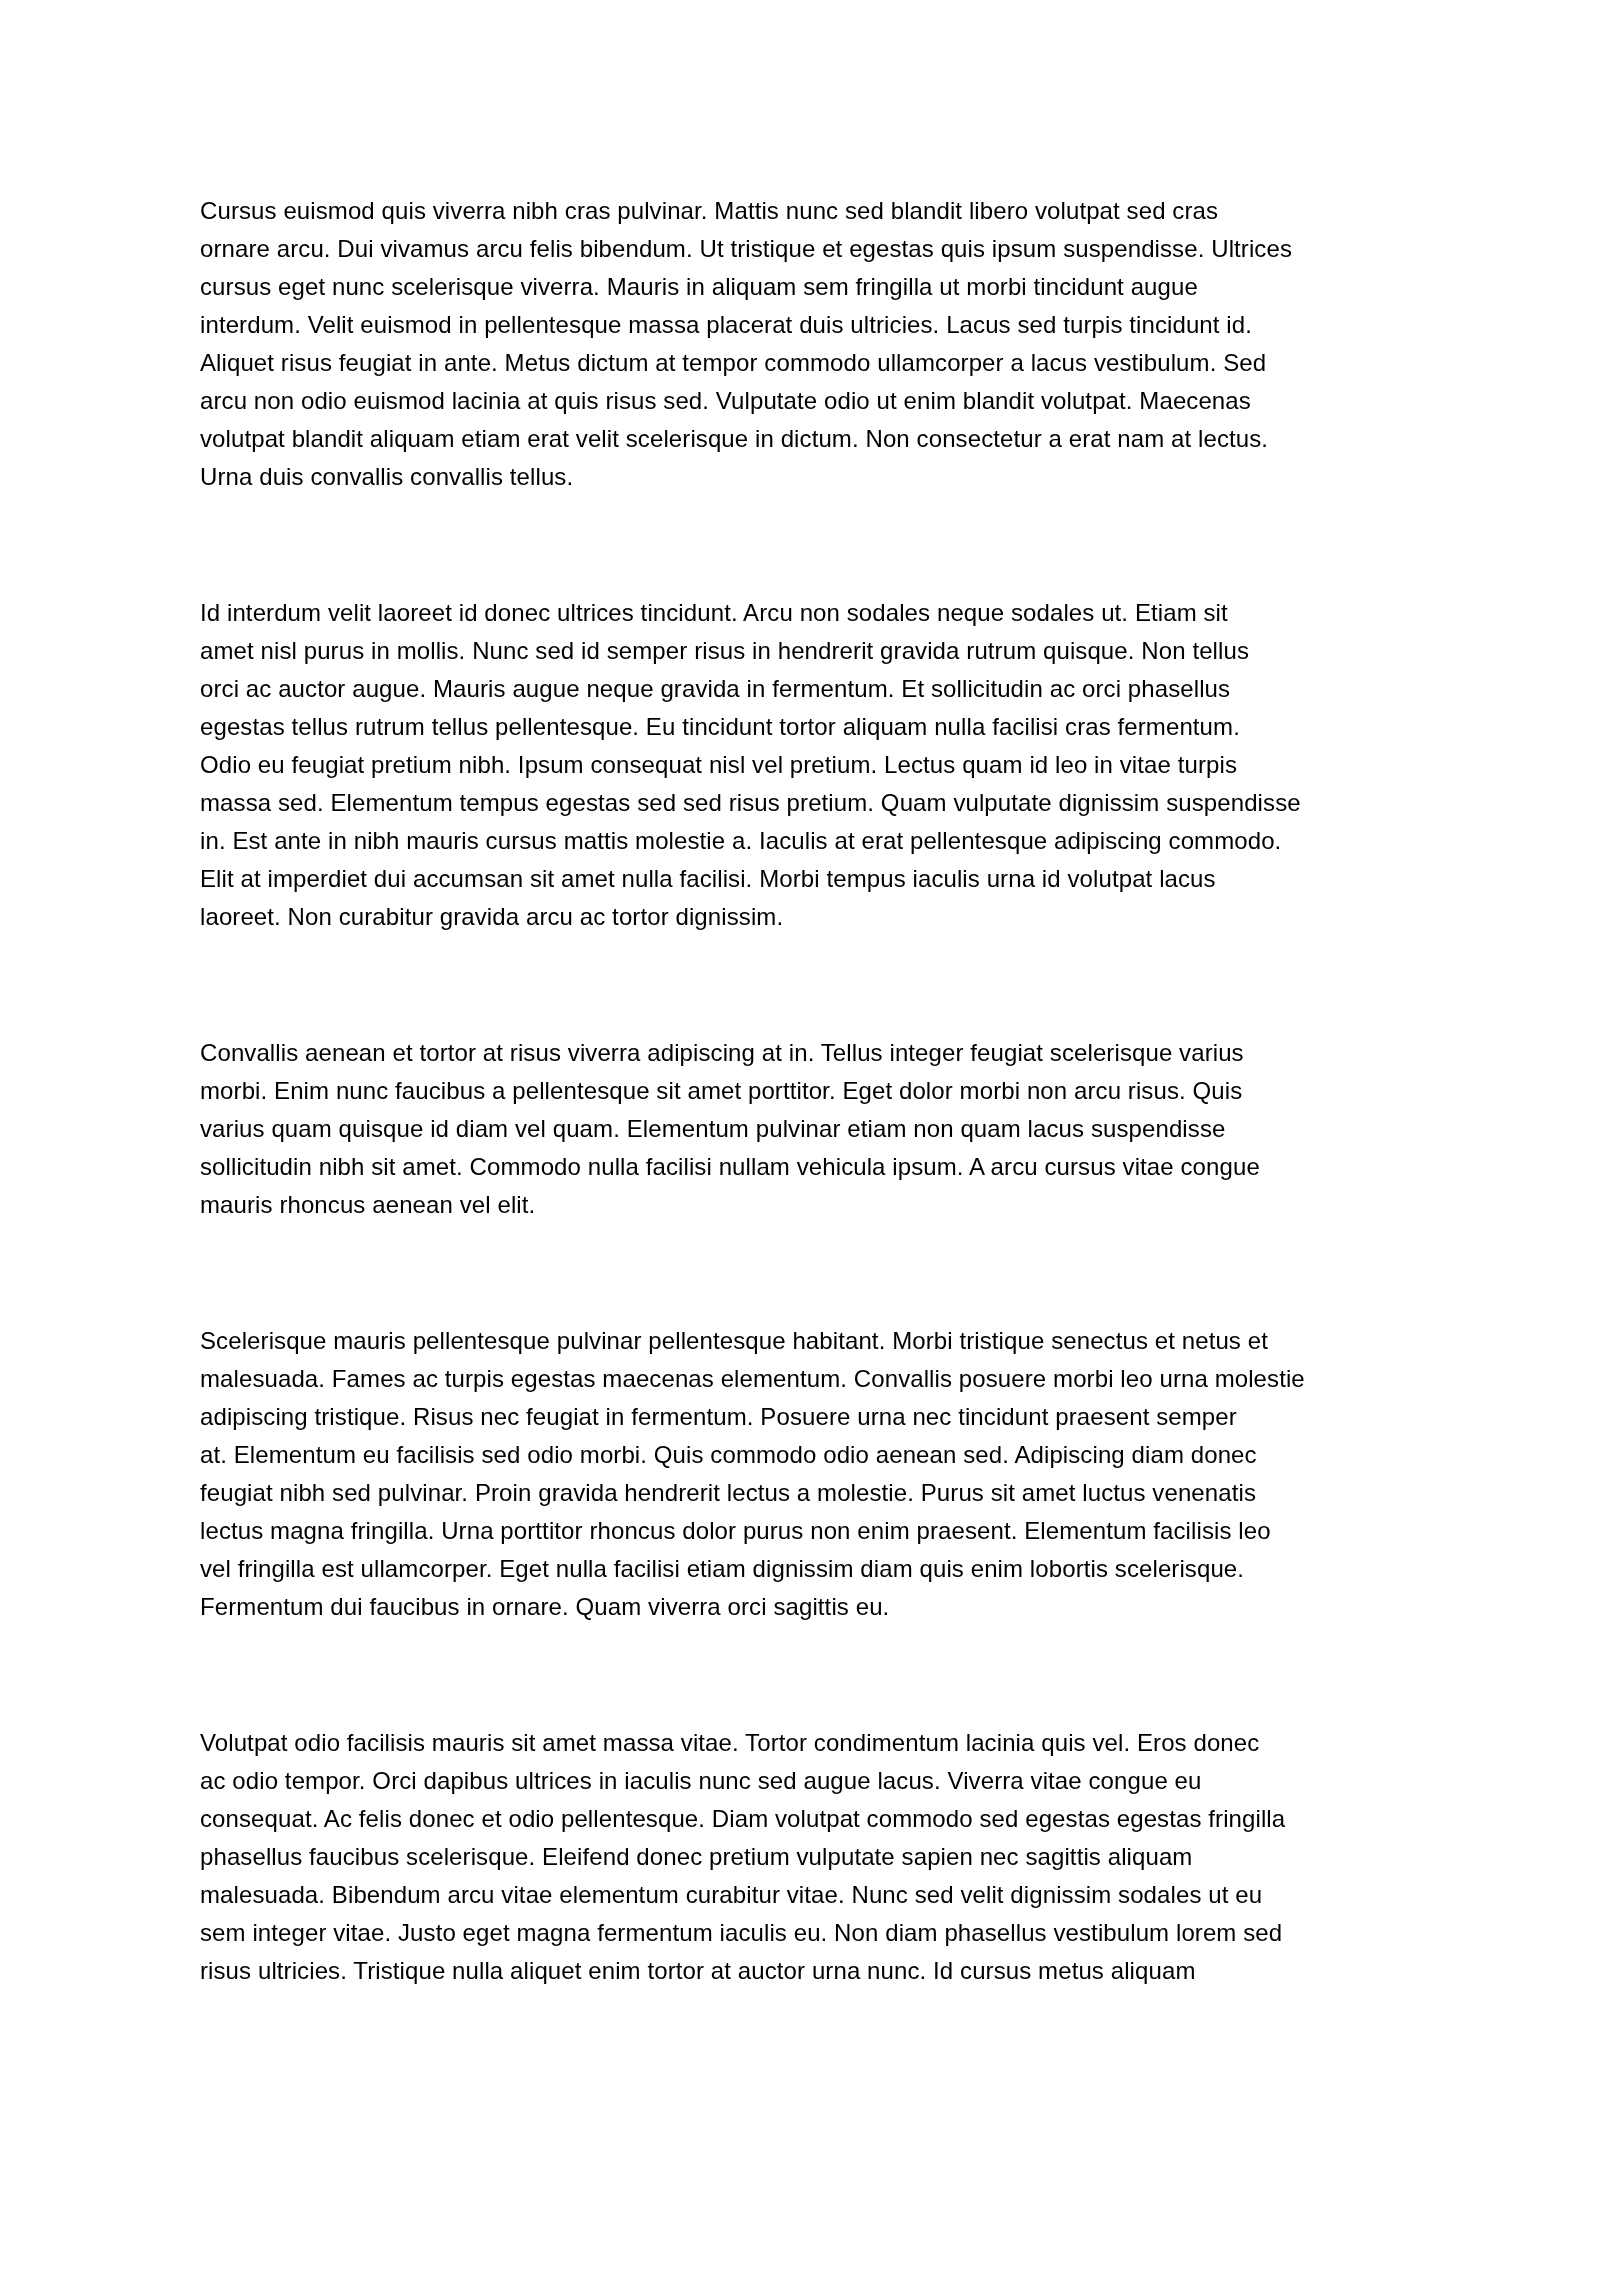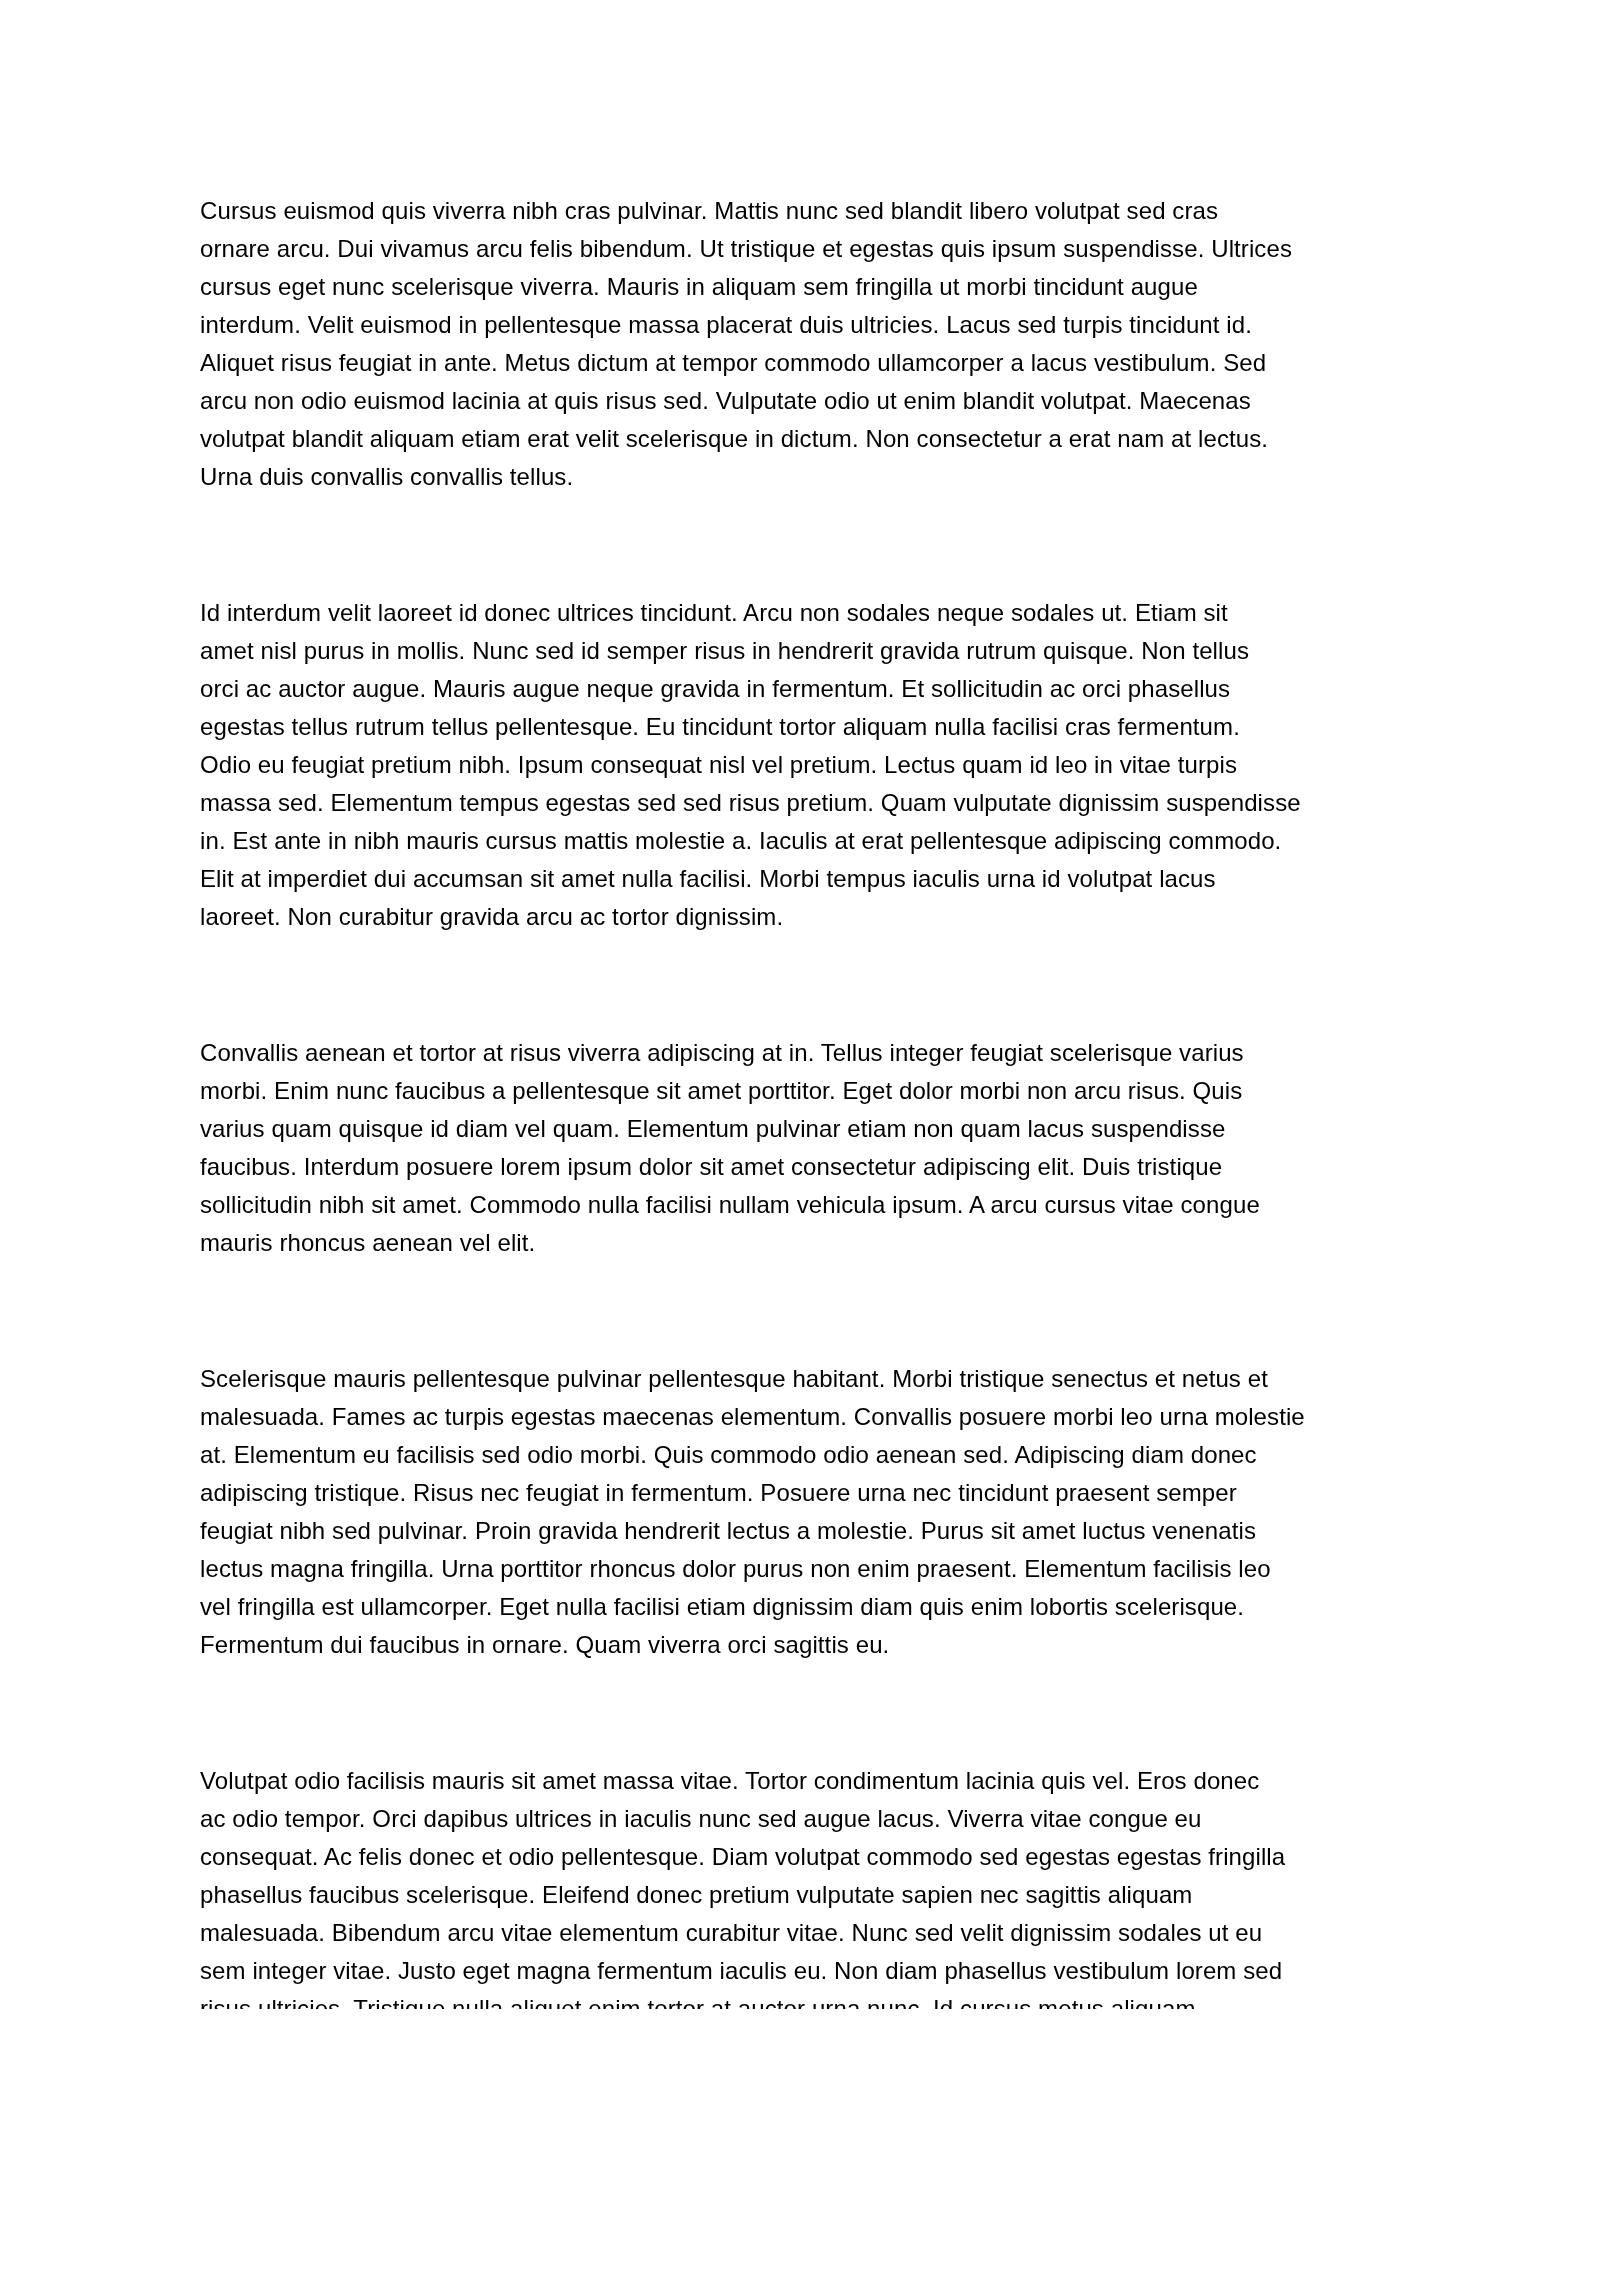--- a/index.html
+++ b/index.html
@@ -57,29 +57,28 @@
         <div class="text-line">Odio eu feugiat pretium nibh. Ipsum consequat nisl vel pretium. Lectus quam id leo in vitae turpis</div>
         <div class="text-line">massa sed. Elementum tempus egestas sed sed risus pretium. Quam vulputate dignissim suspendisse</div>
         <div class="text-line">in. Est ante in nibh mauris cursus mattis molestie a. Iaculis at erat pellentesque adipiscing commodo.</div>
         <div class="text-line">Elit at imperdiet dui accumsan sit amet nulla facilisi. Morbi tempus iaculis urna id volutpat lacus</div>
         <div class="text-line">laoreet. Non curabitur gravida arcu ac tortor dignissim.</div>
       </div>
       <div class="paragraph">
         <div class="text-line">Convallis aenean et tortor at risus viverra adipiscing at in. Tellus integer feugiat scelerisque varius</div>
         <div class="text-line">morbi. Enim nunc faucibus a pellentesque sit amet porttitor. Eget dolor morbi non arcu risus. Quis</div>
         <div class="text-line">varius quam quisque id diam vel quam. Elementum pulvinar etiam non quam lacus suspendisse</div>
-        <div class="text-line">faucibus. Interdum posuere lorem ipsum dolor sit amet consectetur adipiscing elit. Duis tristique</div>
         <div class="text-line">sollicitudin nibh sit amet. Commodo nulla facilisi nullam vehicula ipsum. A arcu cursus vitae congue</div>
         <div class="text-line">mauris rhoncus aenean vel elit.</div>
       </div>
       <div class="paragraph">
         <div class="text-line">Scelerisque mauris pellentesque pulvinar pellentesque habitant. Morbi tristique senectus et netus et</div>
         <div class="text-line">malesuada. Fames ac turpis egestas maecenas elementum. Convallis posuere morbi leo urna molestie</div>
+        <div class="text-line">adipiscing tristique. Risus nec feugiat in fermentum. Posuere urna nec tincidunt praesent semper</div>
         <div class="text-line">at. Elementum eu facilisis sed odio morbi. Quis commodo odio aenean sed. Adipiscing diam donec</div>
-        <div class="text-line">adipiscing tristique. Risus nec feugiat in fermentum. Posuere urna nec tincidunt praesent semper</div>
         <div class="text-line">feugiat nibh sed pulvinar. Proin gravida hendrerit lectus a molestie. Purus sit amet luctus venenatis</div>
         <div class="text-line">lectus magna fringilla. Urna porttitor rhoncus dolor purus non enim praesent. Elementum facilisis leo</div>
         <div class="text-line">vel fringilla est ullamcorper. Eget nulla facilisi etiam dignissim diam quis enim lobortis scelerisque.</div>
         <div class="text-line">Fermentum dui faucibus in ornare. Quam viverra orci sagittis eu.</div>
       </div>
       <div class="paragraph">
         <div class="text-line">Volutpat odio facilisis mauris sit amet massa vitae. Tortor condimentum lacinia quis vel. Eros donec</div>
         <div class="text-line">ac odio tempor. Orci dapibus ultrices in iaculis nunc sed augue lacus. Viverra vitae congue eu</div>
         <div class="text-line">consequat. Ac felis donec et odio pellentesque. Diam volutpat commodo sed egestas egestas fringilla</div>
         <div class="text-line">phasellus faucibus scelerisque. Eleifend donec pretium vulputate sapien nec sagittis aliquam</div>

